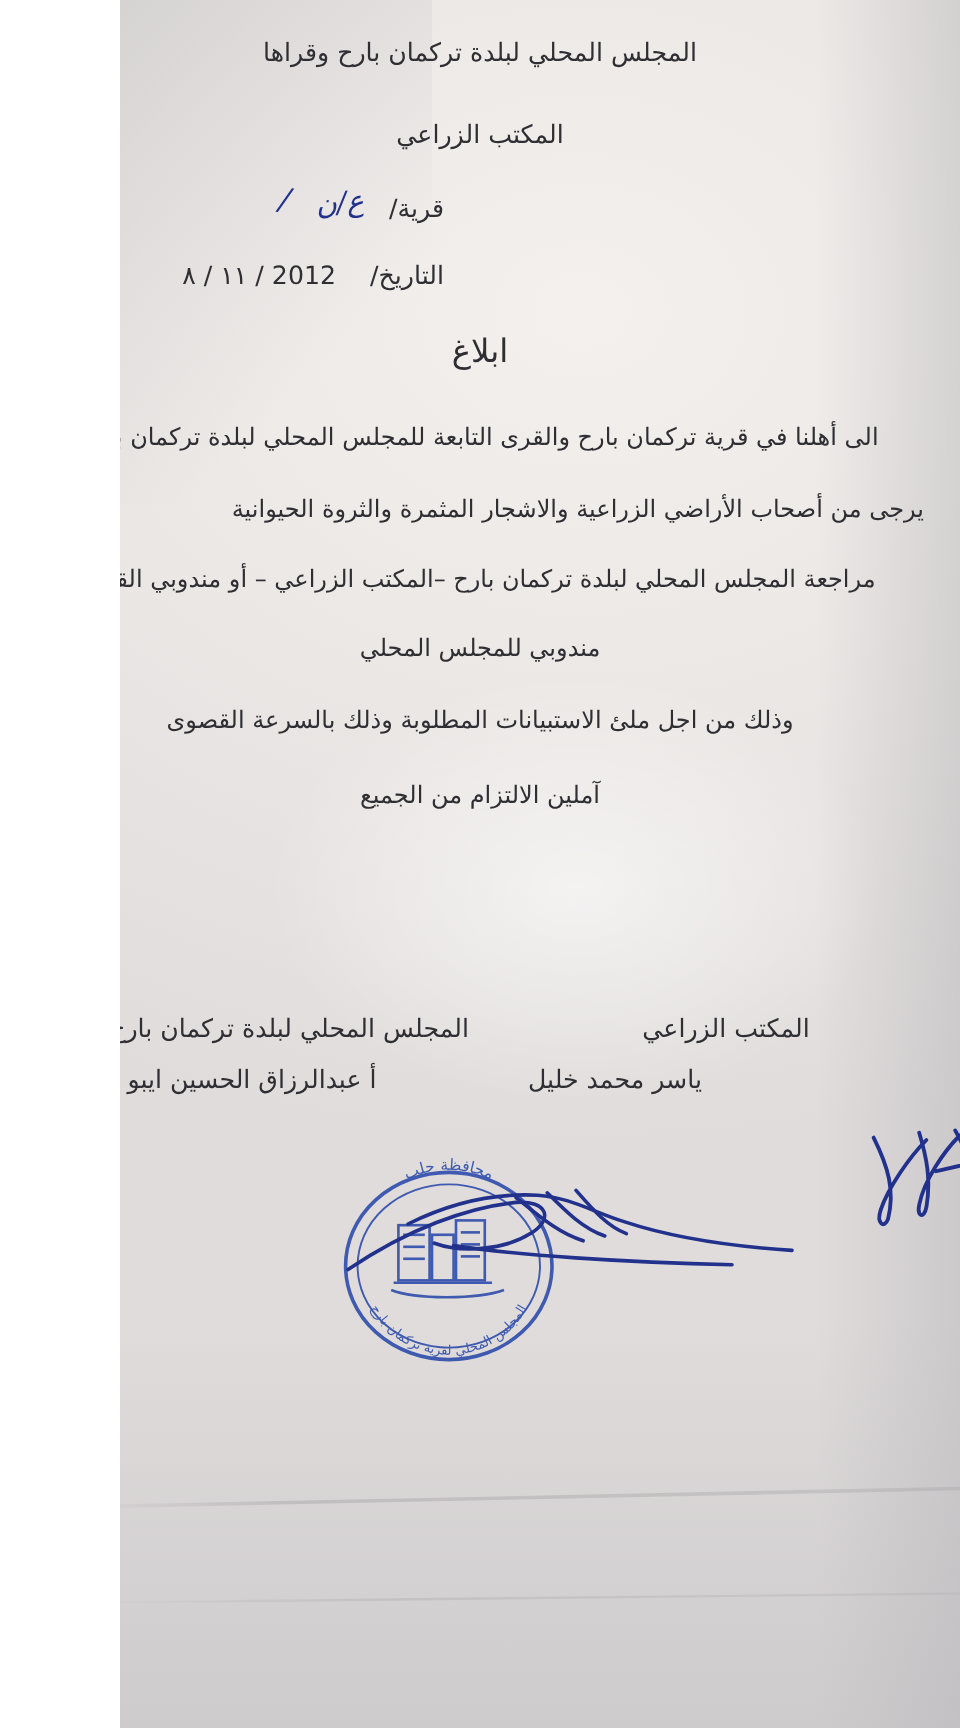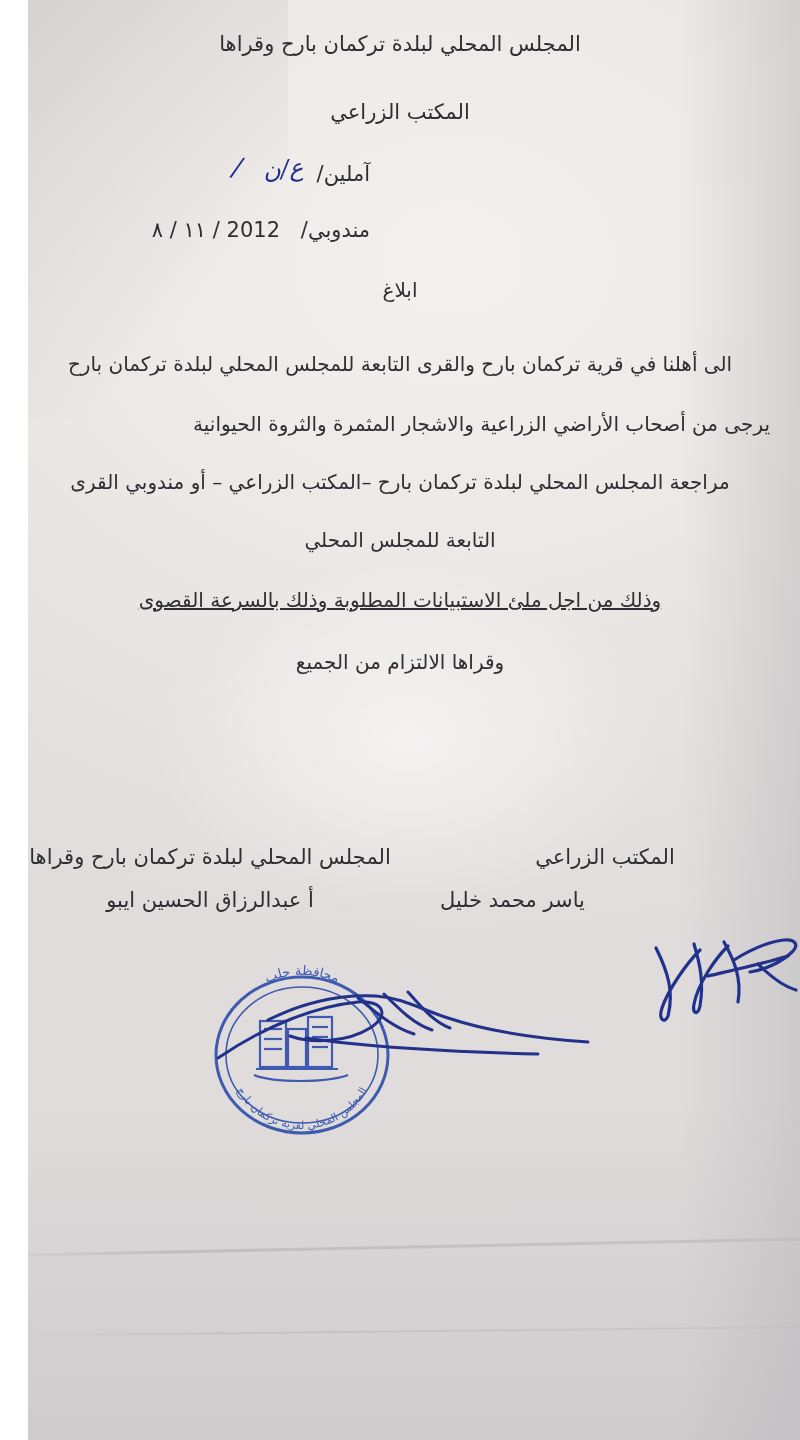--- a/index.html
+++ b/index.html
@@ -11,21 +11,21 @@
   body {
     width: 800px;
     height: 1440px;
     overflow: hidden;
     font-family: "DejaVu Sans", "Liberation Sans", sans-serif;
   }
 
   
   .page {
     position: relative;
-    width: 772px;
+    width: 700px;
     height: 1440px;
     background:
       radial-gradient(ellipse 900px 700px at 55% 18%, #f3f0ee 0%, #ece8e6 45%, #e6e2e1 72%, #e0dcdc 100%);
     overflow: hidden;
   }
   
   .shade-top-left {
     position: absolute; left: 0; top: 0; width: 260px; height: 420px;
     background: linear-gradient(135deg, rgba(190,188,190,.45), rgba(255,255,255,0) 70%);
     pointer-events: none;
@@ -60,21 +60,21 @@
 
   
   .doc-text {
     position: absolute;
     color: #2e2e33;
     font-family: "DejaVu Sans", "Liberation Sans", sans-serif;
     white-space: nowrap;
     line-height: 1.2;
   }
   .header-line { font-size: 21px; }
-  .title-line  { font-size: 20px; }
+  .title-line  { font-size: 27px; }
   .body-line   { font-size: 20px; }
   .sig-line    { font-size: 21px; }
 
   
   .ink {
     position: absolute;
     color: #21318c;
     font-family: "DejaVu Serif", "Liberation Serif", serif;
     font-style: italic;
   }
@@ -106,43 +106,43 @@
 
   <div class="shade-top-left"></div>
   <div class="shade-right"></div>
   <div class="shade-bottom"></div>
   <div class="glare"></div>
 
   <div class="doc-text header-line" style="right:30px; top:32px; width:740px; text-align:center;">المجلس المحلي لبلدة تركمان بارح وقراها</div>
 
   <div class="doc-text header-line" style="right:30px; top:100px; width:740px; text-align:center;">المكتب الزراعي</div>
 
-  <div class="doc-text header-line" style="right:430px; top:162px;">آملين/</div>
+  <div class="doc-text header-line" style="right:430px; top:162px;">قرية/</div>
 
   <div class="ink" style="right:497px; top:155px; font-size:24px; transform:rotate(-5deg);">ع/ن</div>
 
   <div class="ink" style="right:558px; top:152px; font-size:26px; transform:rotate(8deg);">/</div>
 
-  <div class="doc-text header-line" style="right:430px; top:218px;">مندوبي/</div>
+  <div class="doc-text header-line" style="right:430px; top:218px;">التاريخ/</div>
 
   <div class="doc-text header-line" style="right:520px; top:218px;">2012 / ١١ / ٨</div>
 
   <div class="doc-text title-line" style="right:30px; top:278px; width:740px; text-align:center;">ابلاغ</div>
 
   <div class="doc-text body-line" style="right:-10px; top:352px; width:820px; text-align:center;">الى أهلنا في قرية تركمان بارح والقرى التابعة للمجلس المحلي لبلدة تركمان بارح</div>
 
   <div class="doc-text body-line" style="right:30px; top:412px; width:740px; text-align:right;">يرجى من أصحاب الأراضي الزراعية والاشجار المثمرة والثروة الحيوانية</div>
 
   <div class="doc-text body-line" style="right:-10px; top:470px; width:820px; text-align:center;">مراجعة المجلس المحلي لبلدة تركمان بارح –المكتب الزراعي – أو مندوبي القرى</div>
 
-  <div class="doc-text body-line" style="right:30px; top:528px; width:740px; text-align:center;">التابعة للمجلس المحلي</div>
-
-  <div class="doc-text body-line" style="right:30px; top:588px; width:740px; text-align:center;text-decoration:underline;">وذلك من اجل ملئ الاستبيانات المطلوبة وذلك بالسرعة القصوى</div>
-
-  <div class="doc-text body-line" style="right:30px; top:650px; width:740px; text-align:center;">وقراها الالتزام من الجميع</div>
+  <div class="doc-text body-line" style="right:30px; top:528px; width:740px; text-align:center;">مندوبي للمجلس المحلي</div>
+
+  <div class="doc-text body-line" style="right:30px; top:588px; width:740px; text-align:center;">وذلك من اجل ملئ الاستبيانات المطلوبة وذلك بالسرعة القصوى</div>
+
+  <div class="doc-text body-line" style="right:30px; top:650px; width:740px; text-align:center;">آملين الالتزام من الجميع</div>
 
   <div class="doc-text sig-line" style="right:30px; top:845px; width:330px; text-align:center;">المكتب الزراعي</div>
 
   <div class="doc-text sig-line" style="right:30px; top:888px; width:330px; text-align:left;">ياسر محمد خليل</div>
 
   <div class="doc-text sig-line" style="right:370px; top:845px; width:440px; text-align:center;">المجلس المحلي لبلدة تركمان بارح وقراها</div>
 
   <div class="doc-text sig-line" style="right:370px; top:888px; width:440px; text-align:center;">أ عبدالرزاق الحسين ايبو</div>
 
   <svg class="signature" viewBox="0 0 175 110">

